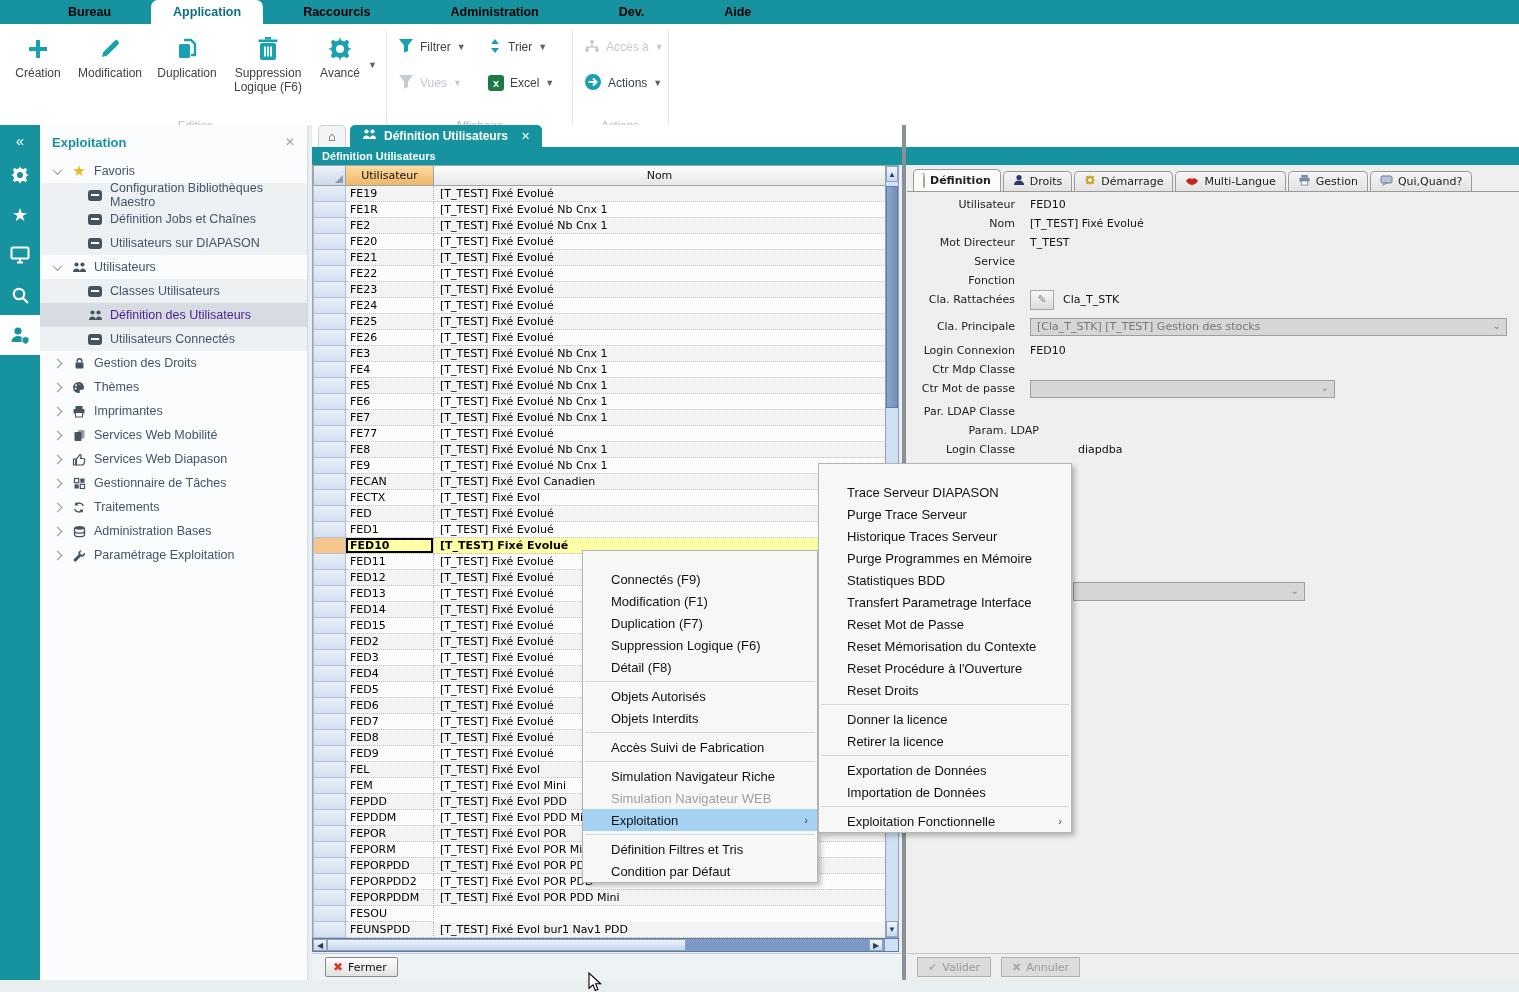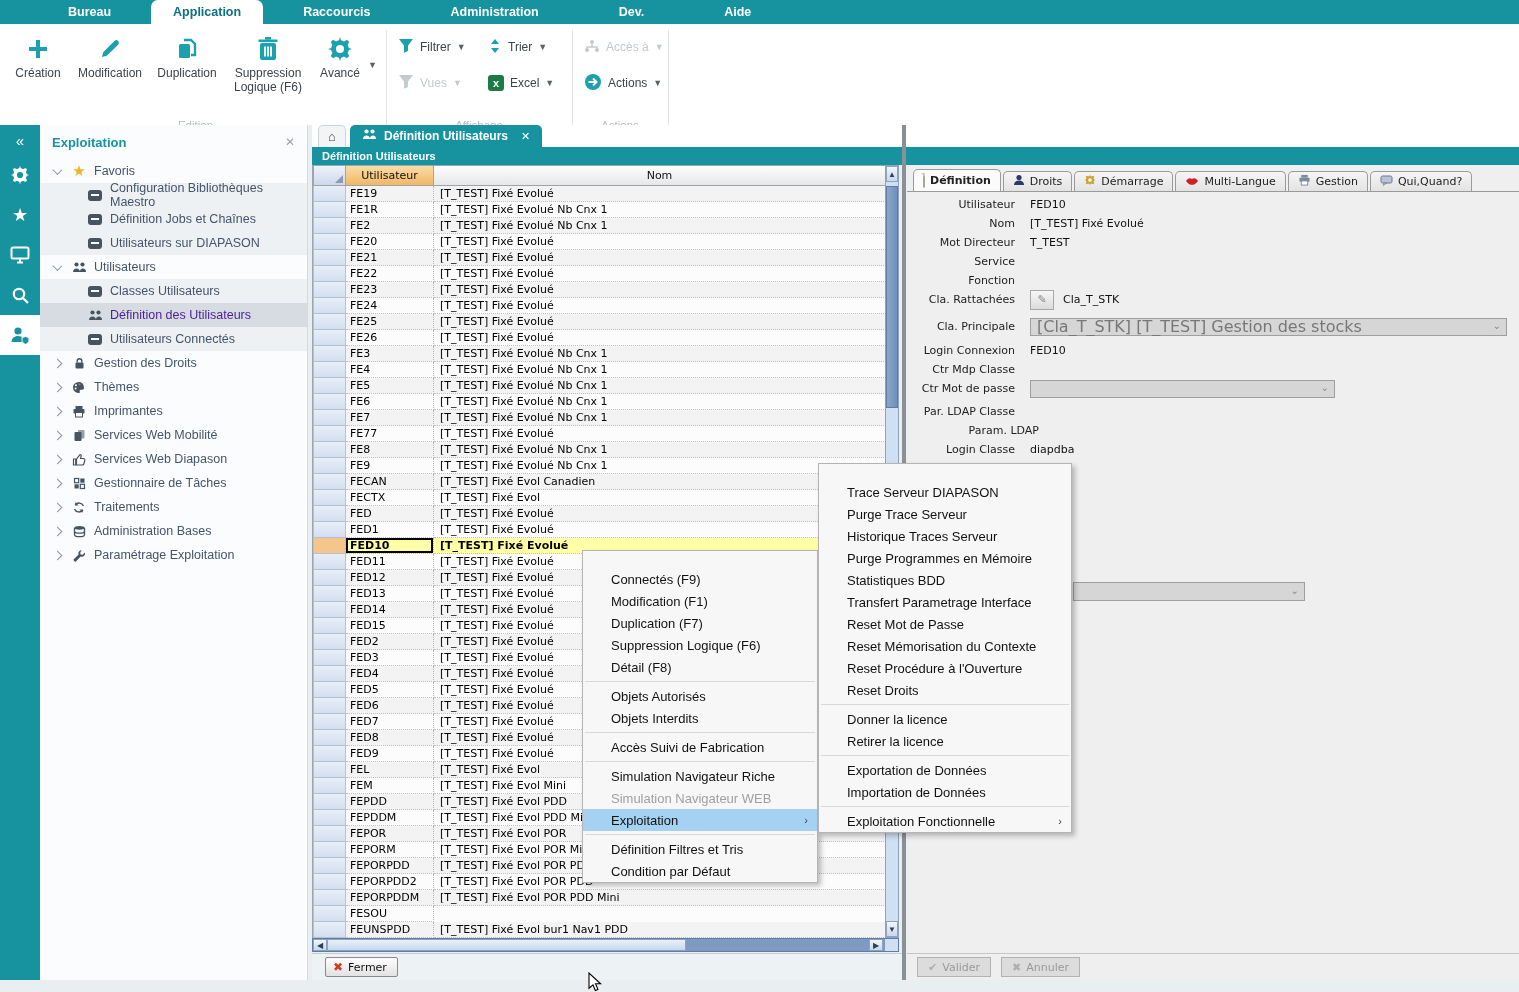--- a/index.html
+++ b/index.html
@@ -3,21 +3,21 @@
 <meta charset="utf-8">
 <style>
   * { margin:0; padding:0; box-sizing:border-box; }
   html,body { width:1519px; height:992px; overflow:hidden; }
   #app { position:relative; width:1519px; height:992px; background:#e9eef1;
          font-family:"Liberation Sans", sans-serif; cursor:default; }
 
   
   #menubar { position:absolute; left:0; top:0; width:1519px; height:24px;
              background:#1793a0; display:flex; padding-left:28px; z-index:5; }
-  .menu-item { color:#ffffff; font-size:12.5px; font-weight:bold; height:24px;
+  .menu-item { color:#000000; font-size:12.5px; font-weight:bold; height:24px;
                display:flex; align-items:center; justify-content:center; padding:0 40px; }
   .menu-item.active { background:#fff; color:#0d7280; border-radius:7px 7px 0 0; padding:0 22px; }
 
   
   #toolbar { position:absolute; left:0; top:24px; width:1519px; height:101px; background:#fff; }
   .bigbtn { position:absolute; top:8px; height:72px; display:flex; flex-direction:column;
             align-items:center; justify-content:flex-start; font-size:12px; color:#3c4349; text-align:center; }
   .bigbtn .bicon { height:34px; display:flex; align-items:center; }
   .caret { color:#5a6268; font-size:9px; }
   .grp-divider { position:absolute; top:6px; height:100px; width:1px; background:#e2e5e8; }
@@ -124,21 +124,21 @@
   .ic-page:after { content:''; position:absolute; right:-1px; top:-1px; border-left:4px solid transparent; border-top:4px solid #cfcdb6; }
   #form { position:absolute; left:0; top:26px; width:612px; height:470px; }
   .fld { position:absolute; left:0; height:19px; display:flex; align-items:center; width:600px; }
   .flab { width:108px; text-align:right; font-size:11px; color:#222; flex:0 0 auto; }
   .fval { margin-left:15px; font-size:11px; color:#111; white-space:nowrap; }
   .fbtn { margin-left:15px; width:24px; height:20px; background:linear-gradient(#f7f7f7,#dcdcdc);
           border:1px solid #a8a8a8; display:flex; align-items:center; justify-content:center;
           color:#8a8a8a; font-size:11px; }
   .fsel { margin-left:15px; height:18px; background:#d6d6d6; border:1px solid #9f9f9f;
           display:flex; align-items:center; position:relative; }
-  .fselt { font-size:16px; color:#777; padding-left:6px; white-space:nowrap; overflow:hidden; }
+  .fselt { font-size:11px; color:#777; padding-left:6px; white-space:nowrap; overflow:hidden; }
   .fchev { position:absolute; right:5px; color:#8a8a8a; font-size:10px; top:1px; }
   #xtra-select { position:absolute; left:166px; top:417px; width:232px; height:19px; background:#d6d6d6;
                  border:1px solid #9f9f9f; }
   #xtra-select .fchev { top:2px; }
 
   
   #footerL { position:absolute; left:312px; top:953px; width:590px; height:27px; background:#edf2f5;
              border-top:1px solid #c6ced4; display:flex; align-items:center; }
   #fermer-btn { margin-left:13px; height:20px; display:flex; align-items:center; gap:5px; padding:0 10px 0 7px;
                 background:linear-gradient(#fdfdfd,#e2e2e2); border:1px solid #8a8a8a; border-radius:2px;
@@ -850,21 +850,21 @@
           </span>
         </div>
         <div class="fld" style="top: 211px;">
           <span class="flab">Par. LDAP Classe</span>
           <span class="fval"></span>
         </div>
         <div class="fld" style="top: 230px; margin-left: 24px;">
           <span class="flab">Param. LDAP</span>
           <span class="fval"></span>
         </div>
-        <div class="fld" style="top: 249px;">
+        <div class="fld" style="top: 249px; gap: 48px;">
           <span class="flab">Login Classe</span>
           <span class="fval">diapdba</span>
         </div>
       </div>
     <div id="xtra-select">
         <span class="fchev">⌄</span>
       </div>
   </div>
 
   <div id="footerL">

